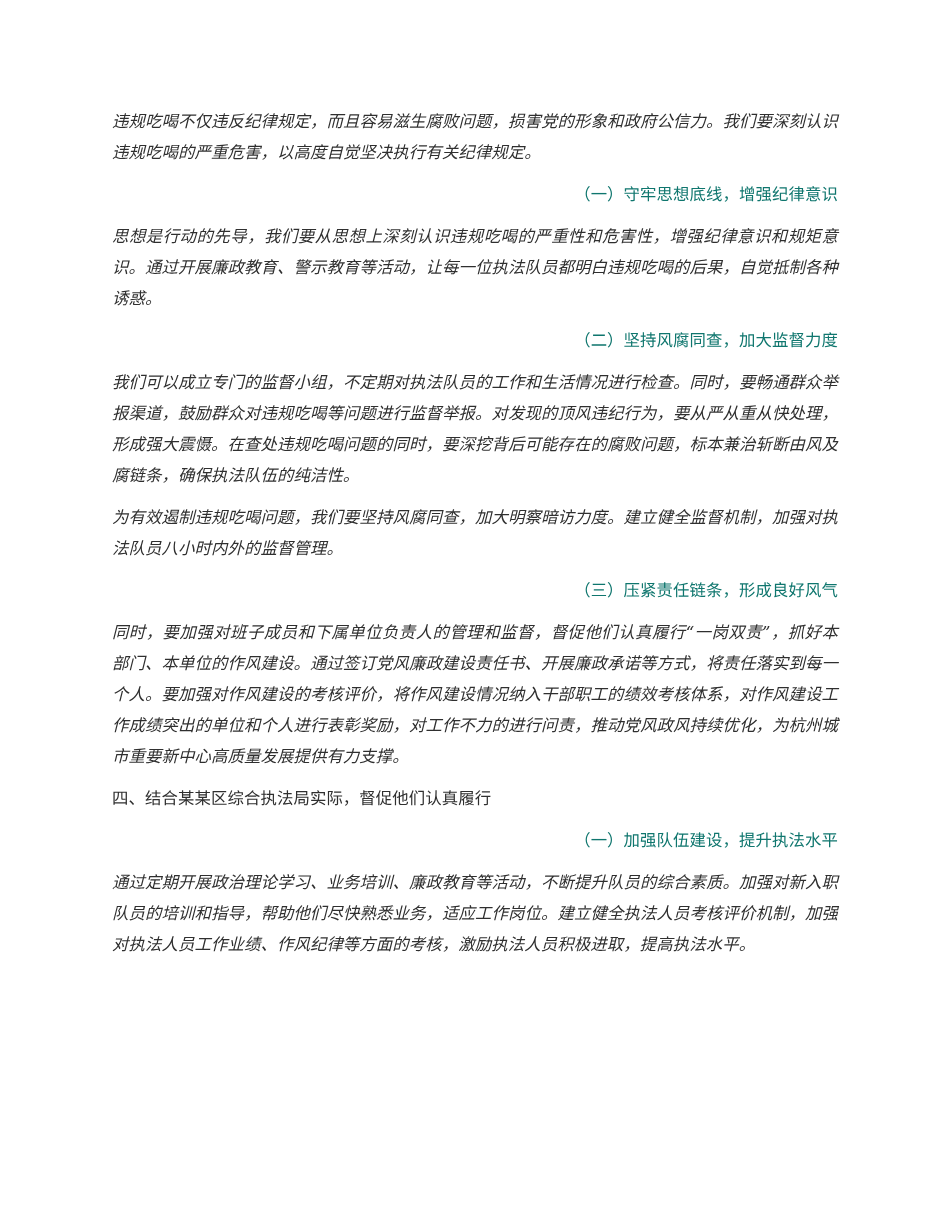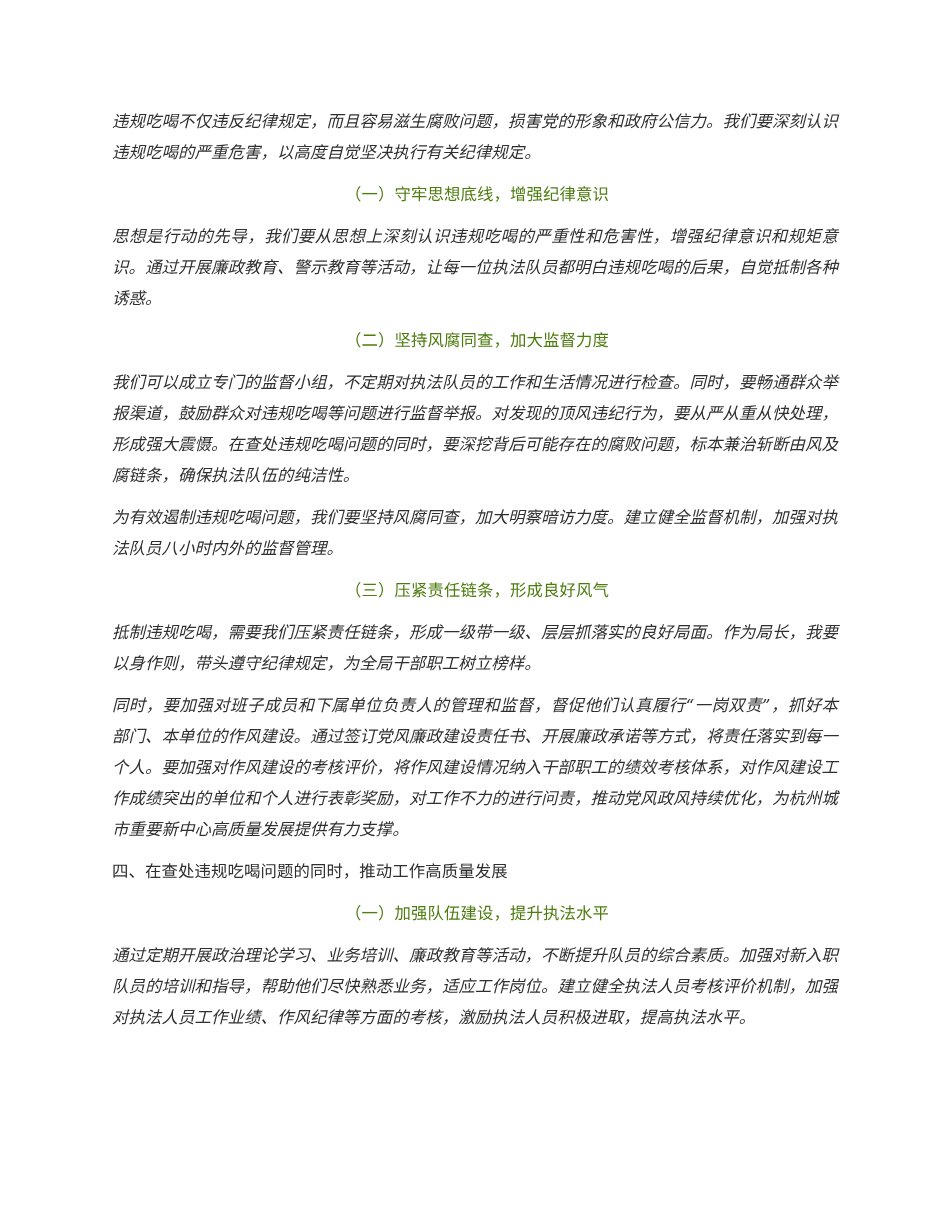--- a/index.html
+++ b/index.html
@@ -36,22 +36,22 @@
   }
   .para:last-child {
     margin-bottom: 0;
   }
   
   .subhead {
     margin: 0 0 11px 0;
     font-size: 16.4px;
     line-height: 31px;
     letter-spacing: 0.1px;
-    color: #4d7c0f;
-    text-align: center;
+    color: #0f766e;
+    text-align: right;
     padding-left: 4px;
   }
   
   .section-head {
     margin: 0 0 11px 0;
     font-size: 16.4px;
     line-height: 31px;
     letter-spacing: 0.1px;
     color: #2f2f2f;
     text-align: left;
@@ -61,18 +61,17 @@
 <body>
 
 <div id="page">
     <p class="para">违规吃喝不仅违反纪律规定，而且容易滋生腐败问题，损害党的形象和政府公信力。我们要深刻认识违规吃喝的严重危害，以高度自觉坚决执行有关纪律规定。</p>
     <p class="subhead">（一）守牢思想底线，增强纪律意识</p>
     <p class="para">思想是行动的先导，我们要从思想上深刻认识违规吃喝的严重性和危害性，增强纪律意识和规矩意识。通过开展廉政教育、警示教育等活动，让每一位执法队员都明白违规吃喝的后果，自觉抵制各种诱惑。</p>
     <p class="subhead">（二）坚持风腐同查，加大监督力度</p>
     <p class="para">我们可以成立专门的监督小组，不定期对执法队员的工作和生活情况进行检查。同时，要畅通群众举报渠道，鼓励群众对违规吃喝等问题进行监督举报。对发现的顶风违纪行为，要从严从重从快处理，形成强大震慑。在查处违规吃喝问题的同时，要深挖背后可能存在的腐败问题，标本兼治斩断由风及腐链条，确保执法队伍的纯洁性。</p>
     <p class="para">为有效遏制违规吃喝问题，我们要坚持风腐同查，加大明察暗访力度。建立健全监督机制，加强对执法队员八小时内外的监督管理。</p>
     <p class="subhead">（三）压紧责任链条，形成良好风气</p>
-    <p class="para">抵制违规吃喝，需要我们压紧责任链条，形成一级带一级、层层抓落实的良好局面。作为局长，我要以身作则，带头遵守纪律规定，为全局干部职工树立榜样。</p>
     <p class="para">同时，要加强对班子成员和下属单位负责人的管理和监督，督促他们认真履行“一岗双责”，抓好本部门、本单位的作风建设。通过签订党风廉政建设责任书、开展廉政承诺等方式，将责任落实到每一个人。要加强对作风建设的考核评价，将作风建设情况纳入干部职工的绩效考核体系，对作风建设工作成绩突出的单位和个人进行表彰奖励，对工作不力的进行问责，推动党风政风持续优化，为杭州城市重要新中心高质量发展提供有力支撑。</p>
-    <p class="section-head">四、在查处违规吃喝问题的同时，推动工作高质量发展</p>
+    <p class="section-head">四、结合某某区综合执法局实际，督促他们认真履行</p>
     <p class="subhead">（一）加强队伍建设，提升执法水平</p>
     <p class="para">通过定期开展政治理论学习、业务培训、廉政教育等活动，不断提升队员的综合素质。加强对新入职队员的培训和指导，帮助他们尽快熟悉业务，适应工作岗位。建立健全执法人员考核评价机制，加强对执法人员工作业绩、作风纪律等方面的考核，激励执法人员积极进取，提高执法水平。</p>
   </div>
 
 </body></html>

